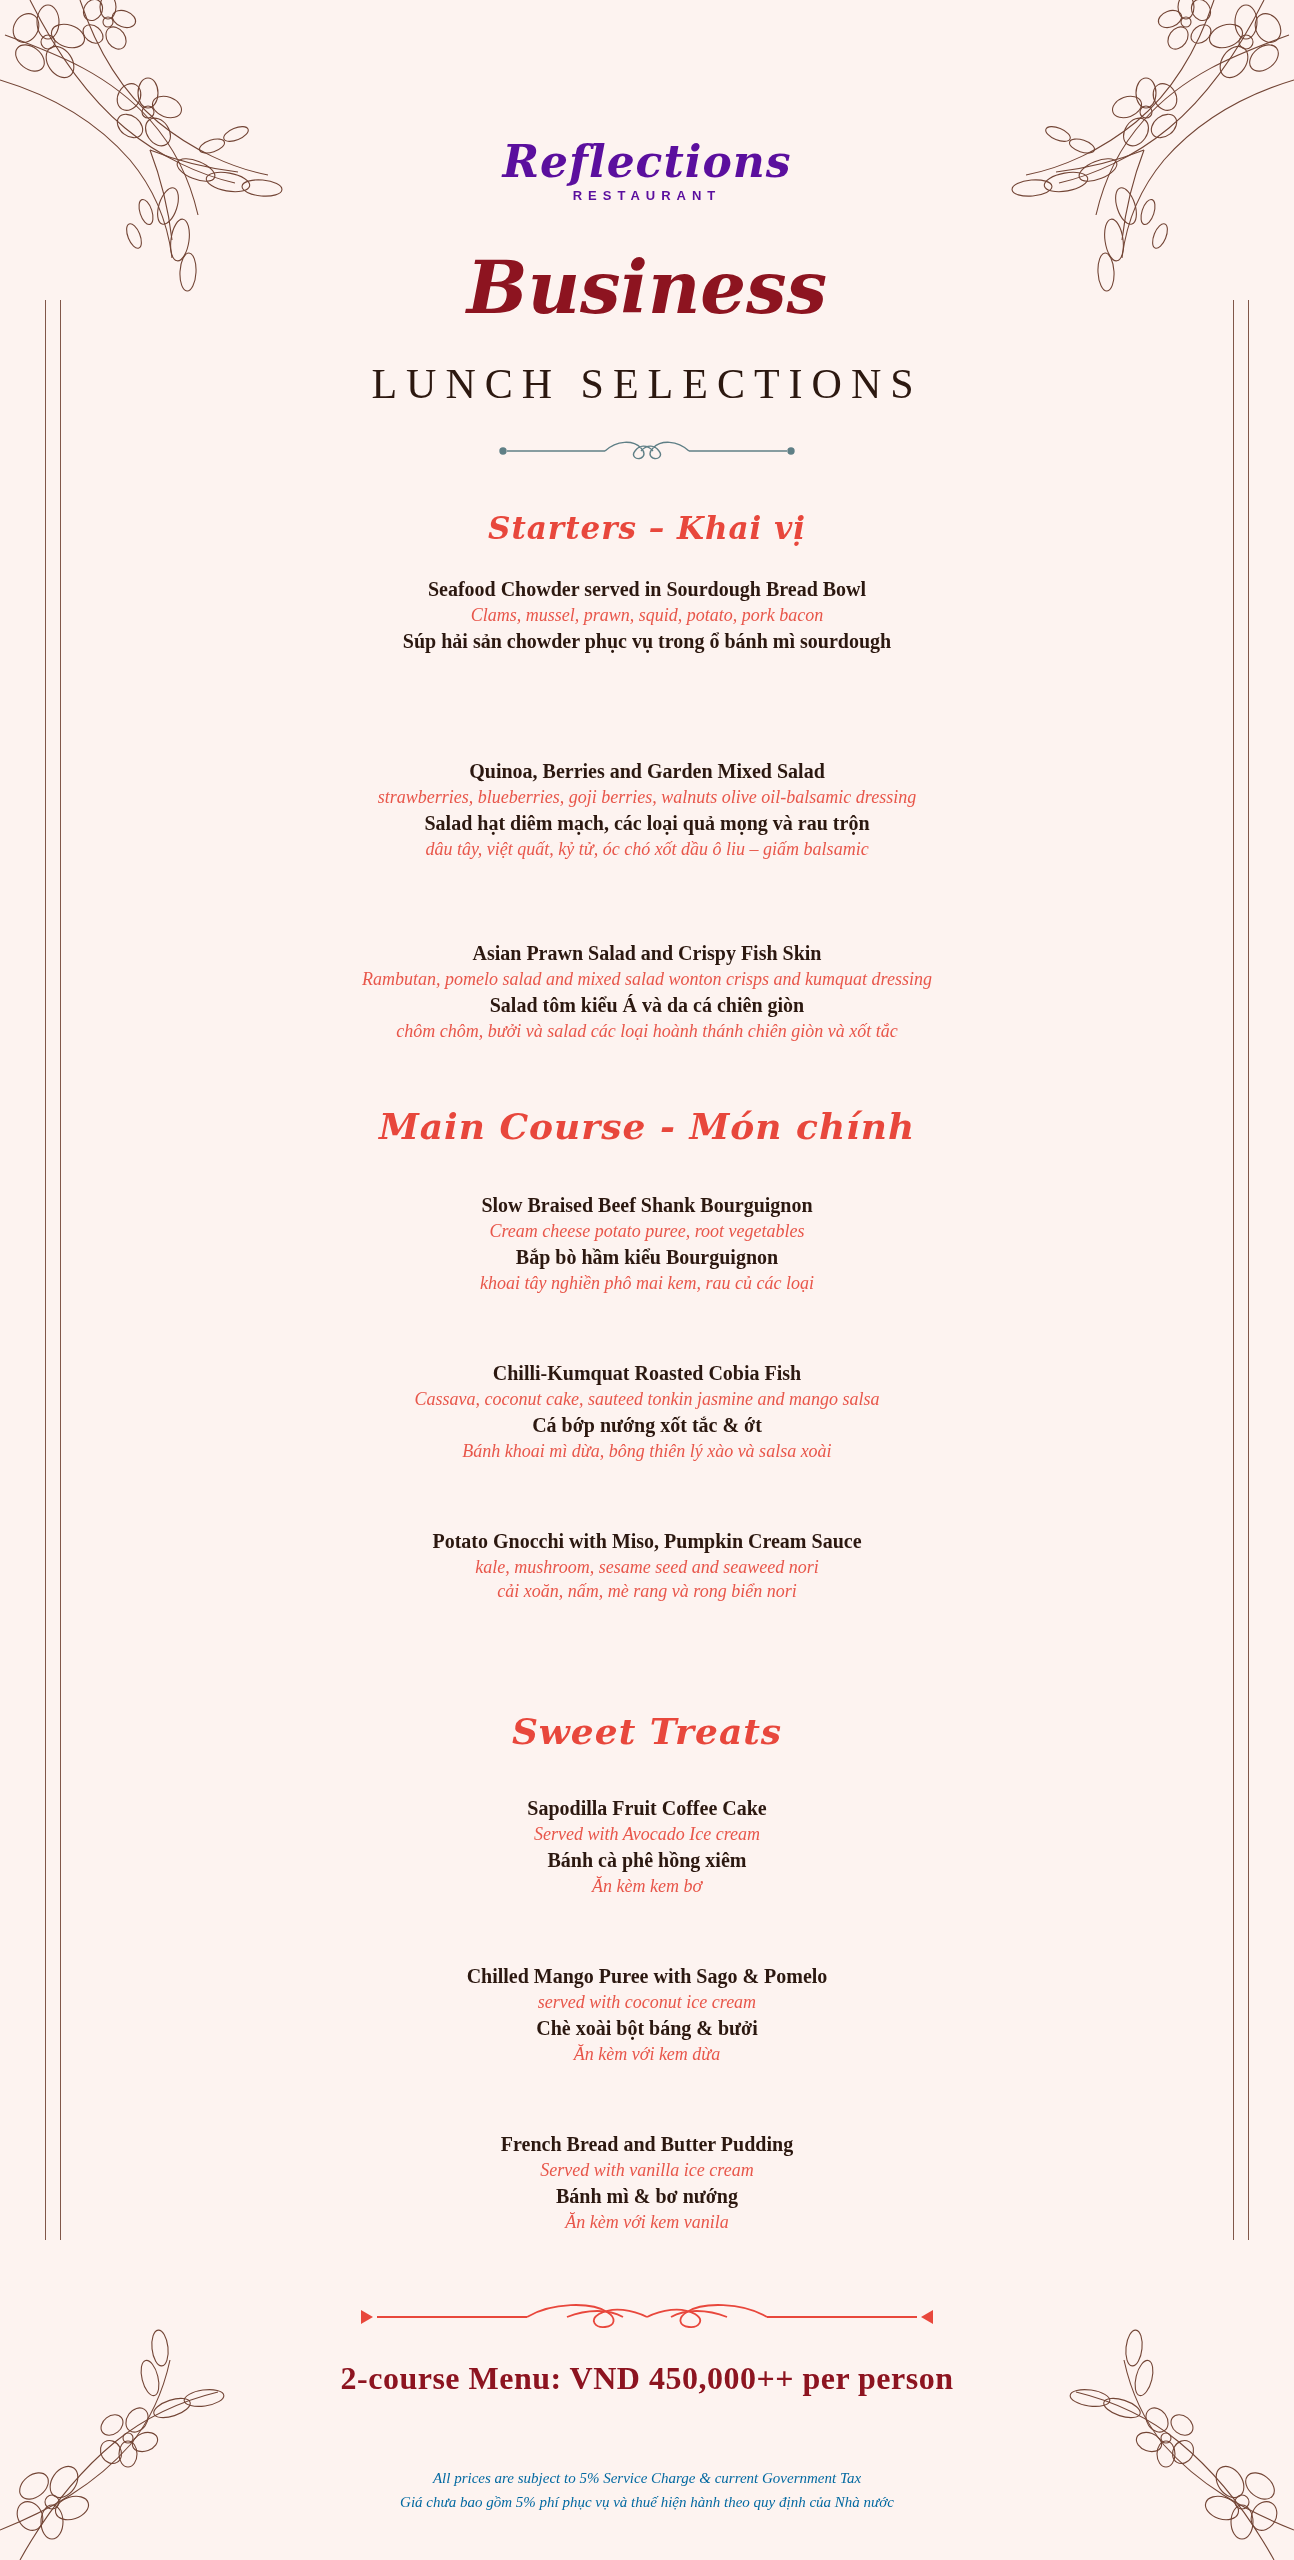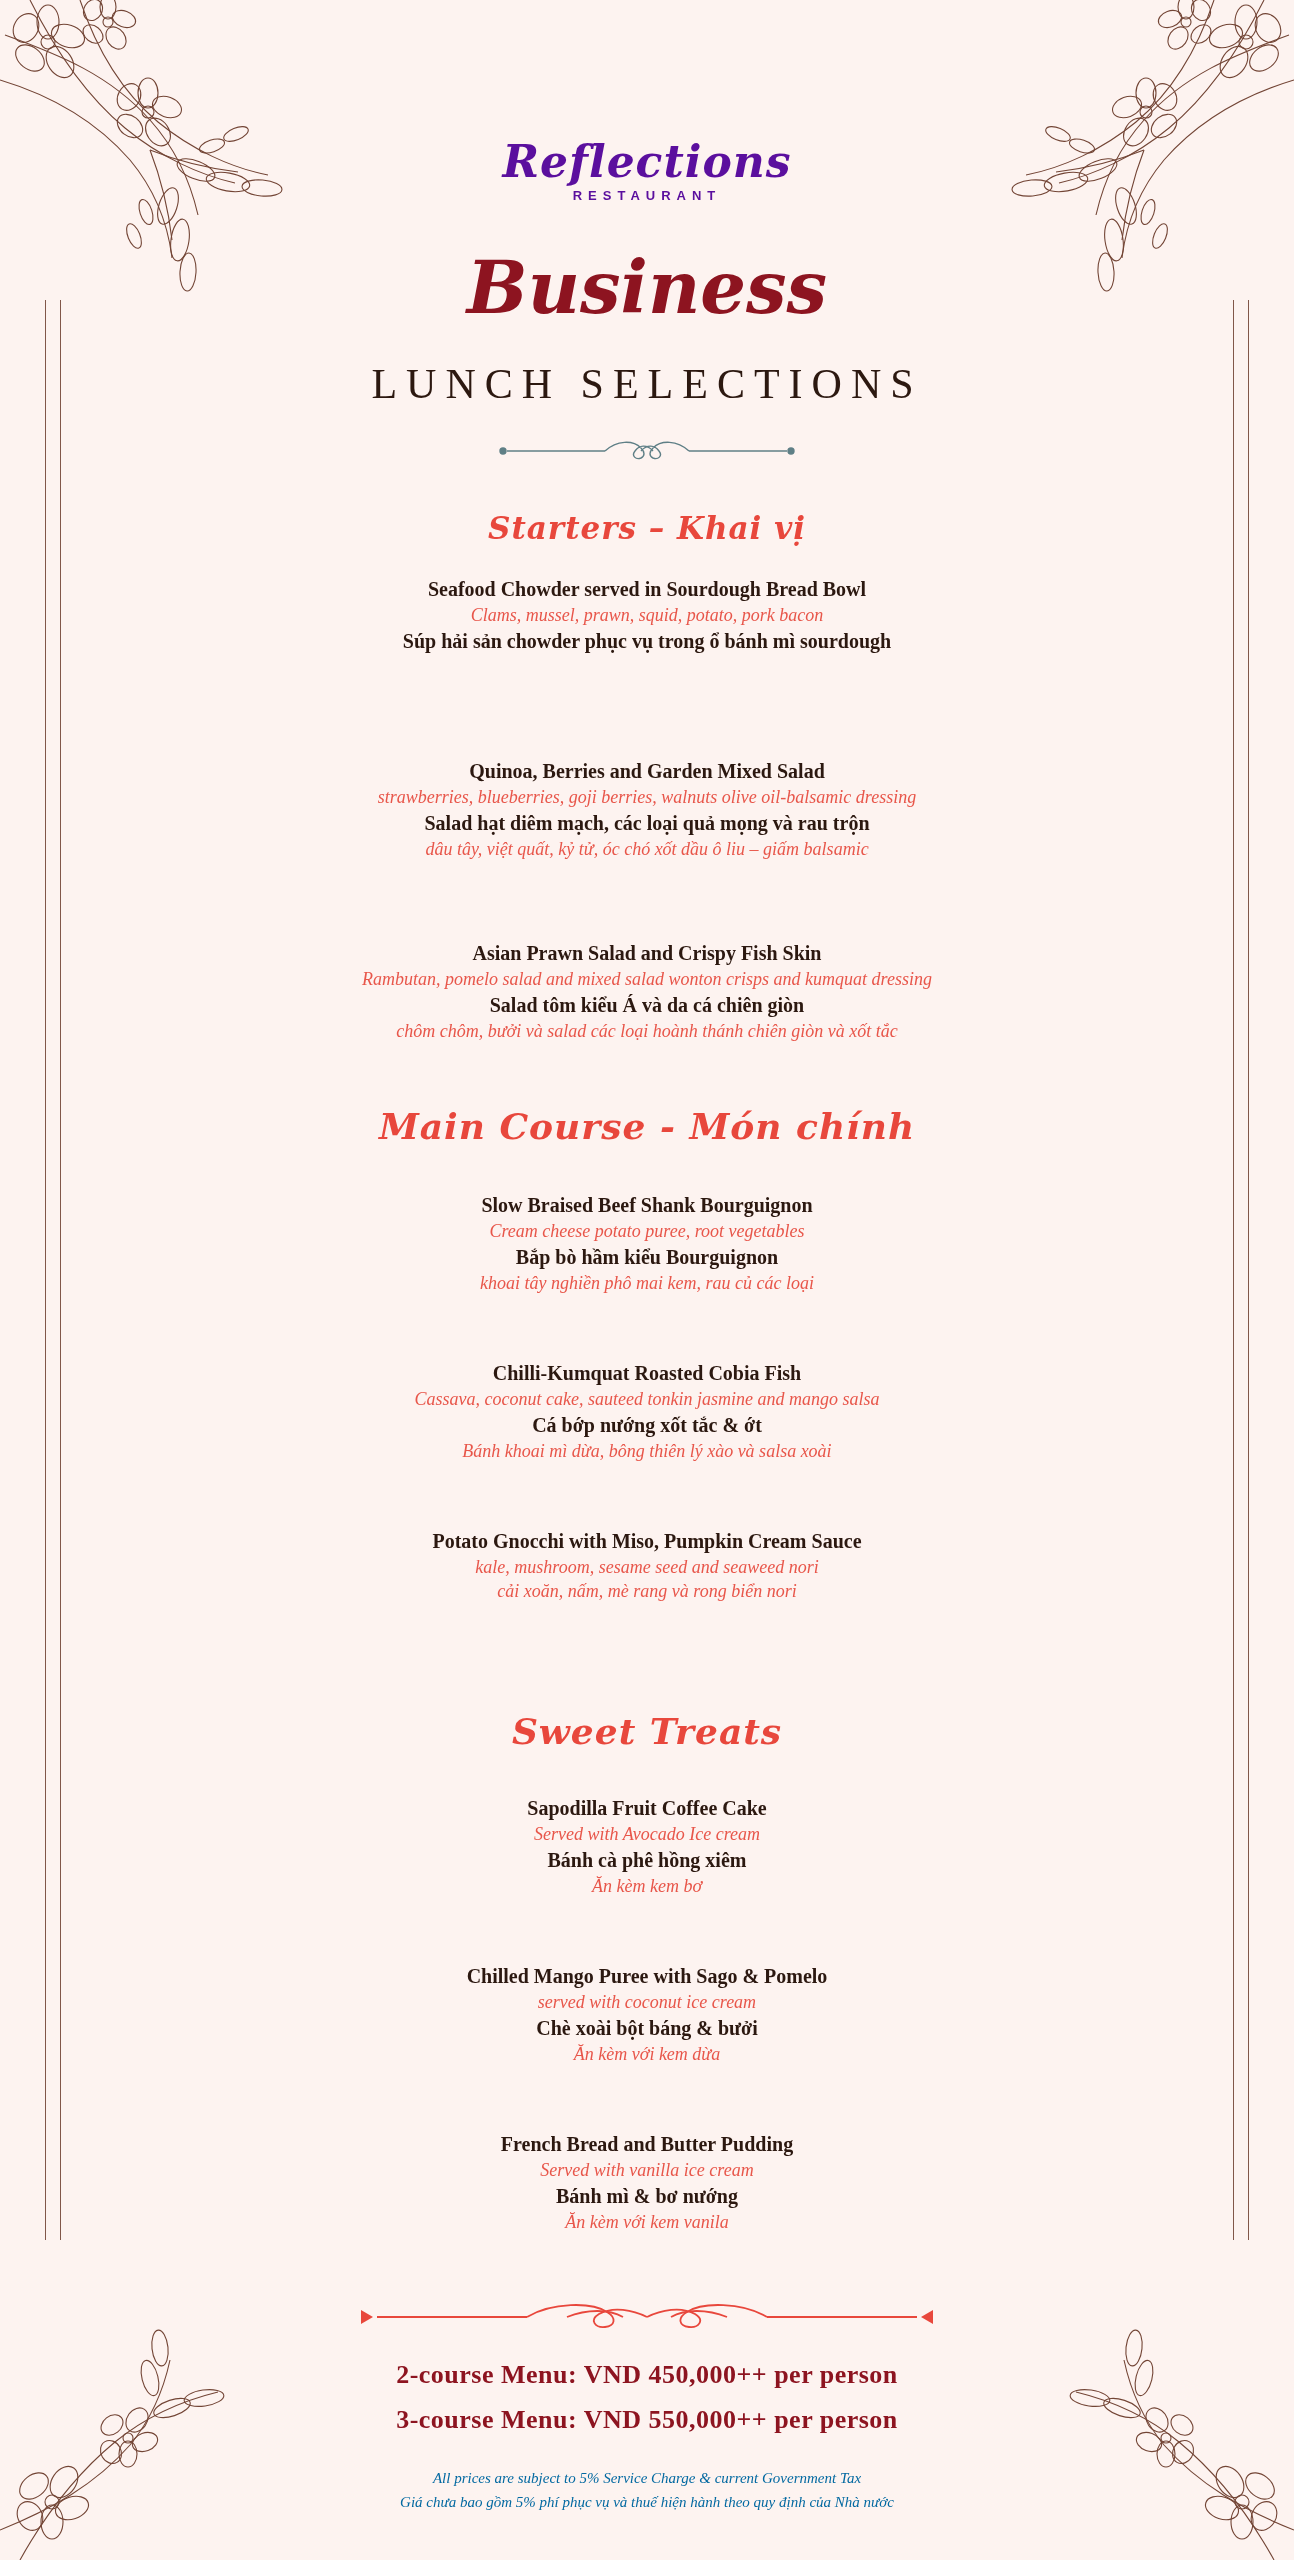--- a/index.html
+++ b/index.html
@@ -149,21 +149,21 @@
     line-height: 1.4;
   }
 
   
   .price-line {
     position: absolute;
     left: 0; right: 0;
     text-align: center;
     font-family: "Liberation Serif", serif;
     font-weight: bold;
-    font-size: 26px;
+    font-size: 32px;
     color: #8d1420;
     letter-spacing: .5px;
   }
   .footnote {
     position: absolute;
     left: 0; right: 0;
     text-align: center;
     font-family: "Liberation Serif", serif;
     font-style: italic;
     font-size: 15px;
@@ -441,18 +441,17 @@
         <path d="M430 17 C405 2, 365 2, 350 12 C340 18, 342 26, 352 27 C362 28, 368 20, 358 14 C344 6, 324 10, 310 17"></path>
         <path d="M230 17 C250 9, 272 9, 286 17"></path>
         <path d="M390 17 C370 9, 348 9, 334 17"></path>
         <path d="M36 17 l-12 -7 v14 z" fill="#e8473c" stroke="none"></path>
         <path d="M584 17 l12 -7 v14 z" fill="#e8473c" stroke="none"></path>
       </g>
     </svg>
   </div>
 
   <div class="price-line" style="top:2360px;">2-course Menu: VND 450,000++ per person</div>
-  <div class="price-line" style="top:2405px;">3-course Menu: VND 550,000++ per person</div>
 
   <div class="footnote" style="top:2470px;">All prices are subject to 5% Service Charge &amp; current Government Tax</div>
   <div class="footnote" style="top:2494px;">Giá chưa bao gồm 5% phí phục vụ và thuế hiện hành theo quy định của Nhà nước</div>
 
 </div>
 
 </body></html>

